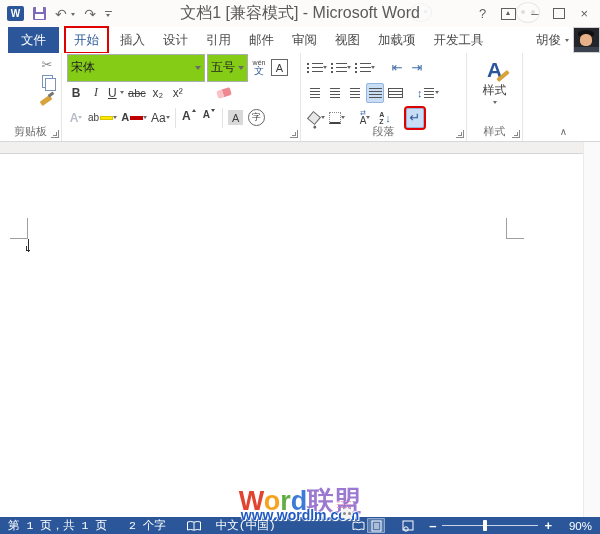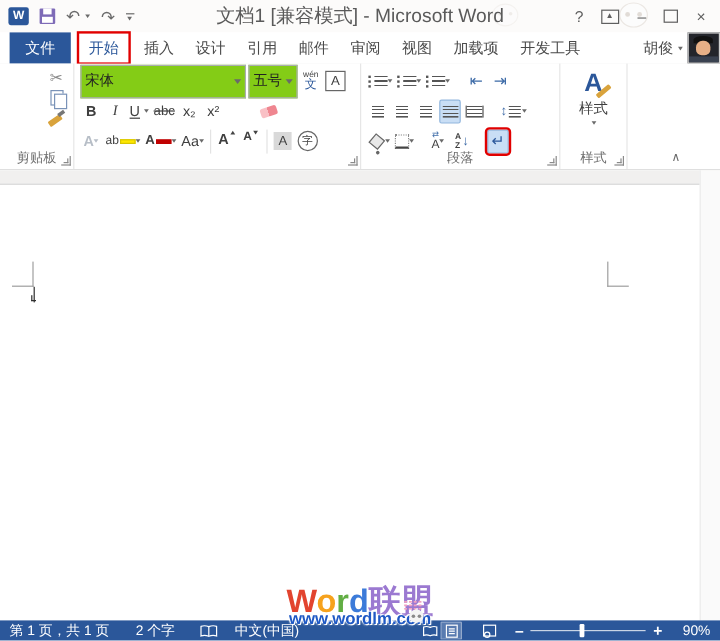--- a/index.html
+++ b/index.html
@@ -142,21 +142,21 @@
   .logo{position:absolute;top:346px;left:0;width:100%;text-align:center;font-size:27px;font-weight:bold;
         letter-spacing:0;line-height:1;}
   .logo .lw{color:#e2442f;}
   .logo .lo{color:#f6a21d;}
   .logo .lr{color:#62ae44;}
   .logo .ld{color:#3c7bd9;}
   .logo .lcn{color:#9b79d1;}
   
   .statusbar{position:absolute;left:0;bottom:0;height:17px;width:100%;background:#2b579a;color:#fff;
              display:flex;align-items:center;font-size:11.5px;}
-  .sbitem{margin-left:14px;white-space:nowrap;}
+  .sbitem{margin-left:14px;white-space:nowrap;font-family:Liberation Mono, monospace;}
   .sbitem.first{margin-left:8px;}
   .sbspacer{flex:1;}
   .viewbtn{display:flex;align-items:center;justify-content:center;width:18px;height:15px;border-radius:1px;}
   .viewbtn.on{background:rgba(255,255,255,.22);box-shadow:inset 0 0 0 1px rgba(255,255,255,.35);}
   .zoomwrap{display:flex;align-items:center;gap:6px;margin:0 8px 0 12px;}
   .ztrack{position:relative;width:96px;height:11px;}
   .ztrack .line{position:absolute;left:0;right:0;top:5px;height:1px;background:rgba(255,255,255,.75);}
   .ztrack .thumb{position:absolute;left:42%;top:0;width:4px;height:11px;background:#fff;border-radius:1px;}
   .zsign{font-size:13px;font-weight:bold;line-height:1;}
   .zoomlvl{width:32px;text-align:right;margin-right:8px;}

